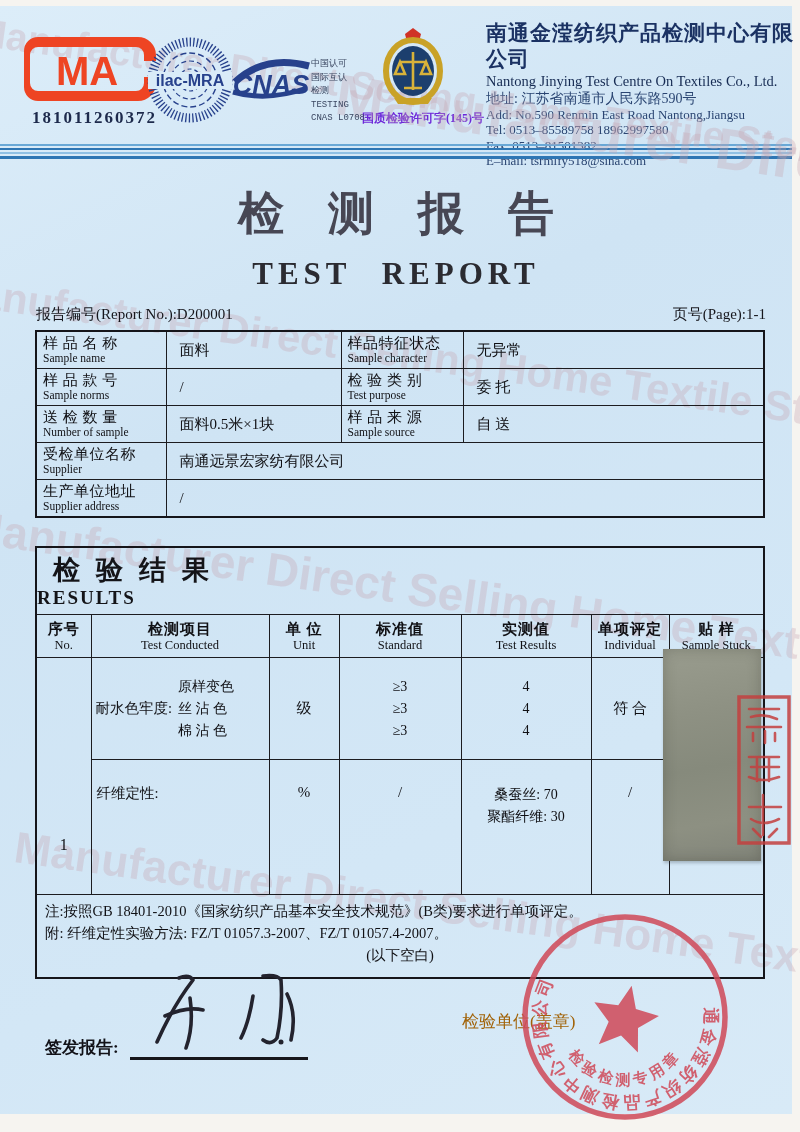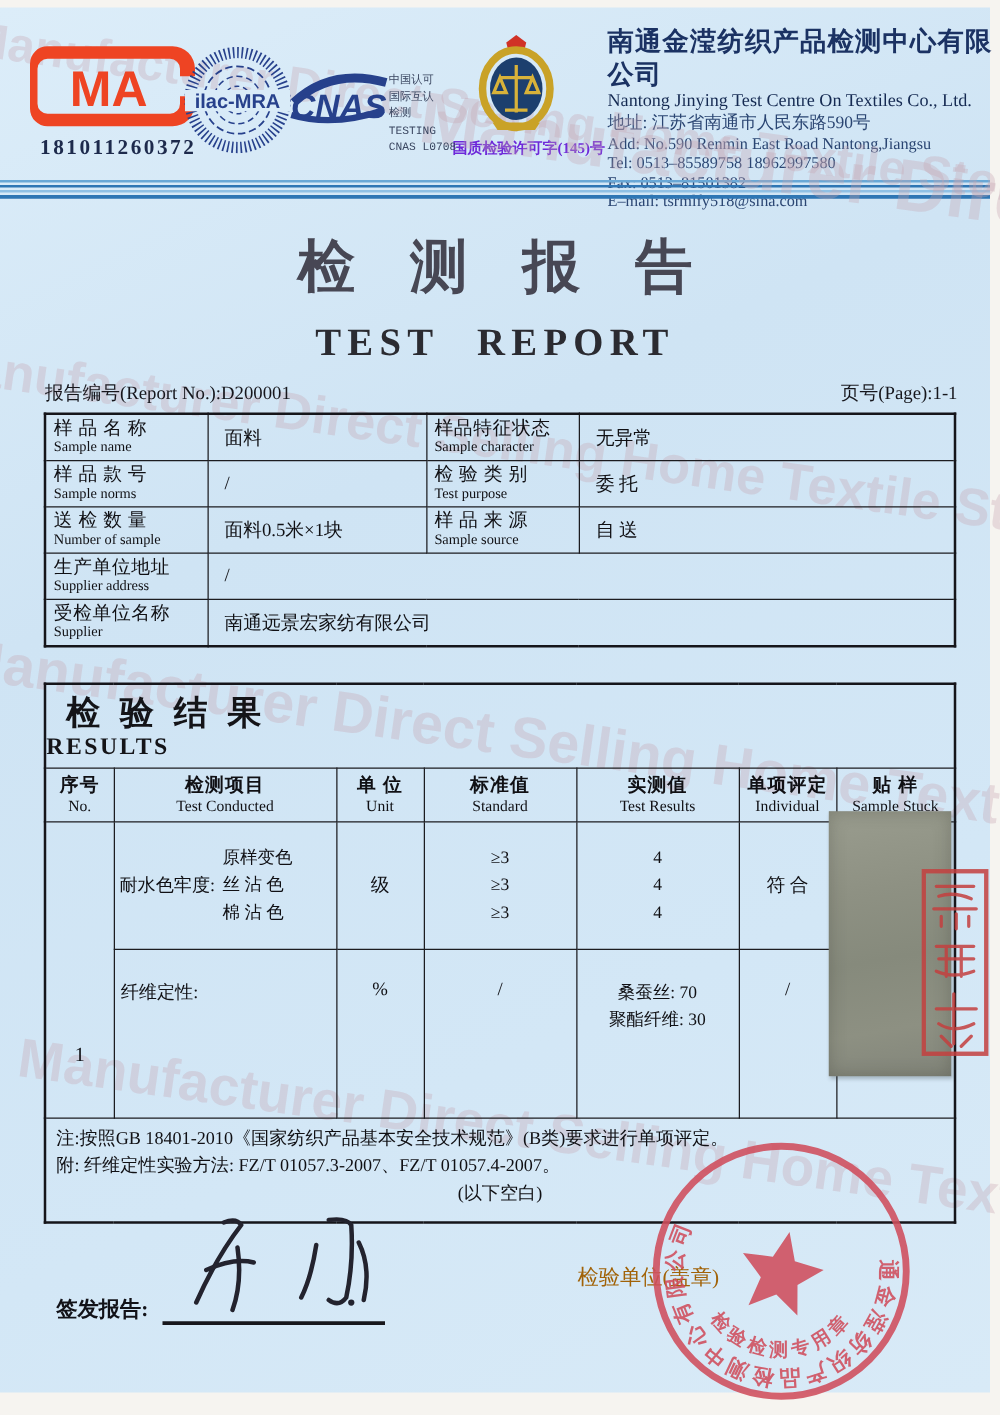--- a/index.html
+++ b/index.html
@@ -182,31 +182,31 @@
           </td>
       <td class="val">面料0.5米×1块</td>
       <td class="lab">
             <div class="cn">样 品 来 源</div>
             <div class="en">Sample source</div>
           </td>
       <td class="val">自 送</td>
     </tr>
     <tr>
       <td class="lab">
+            <div class="cn">受检单位名称</div>
+            <div class="en">Supplier</div>
+          </td>
+      <td class="val" colspan="3">南通远景宏家纺有限公司</td>
+    </tr>
+    <tr>
+      <td class="lab">
             <div class="cn">生产单位地址</div>
             <div class="en">Supplier address</div>
           </td>
       <td class="val" colspan="3">/</td>
-    </tr>
-    <tr>
-      <td class="lab">
-            <div class="cn">受检单位名称</div>
-            <div class="en">Supplier</div>
-          </td>
-      <td class="val" colspan="3">南通远景宏家纺有限公司</td>
     </tr>
   </tbody>
     </table>
 
   <table class="results" style="border:2.4px solid #15151a;">
     <colgroup>
         <col style="width:55px">
         <col style="width:178px">
         <col style="width:70px">
         <col style="width:122px">

